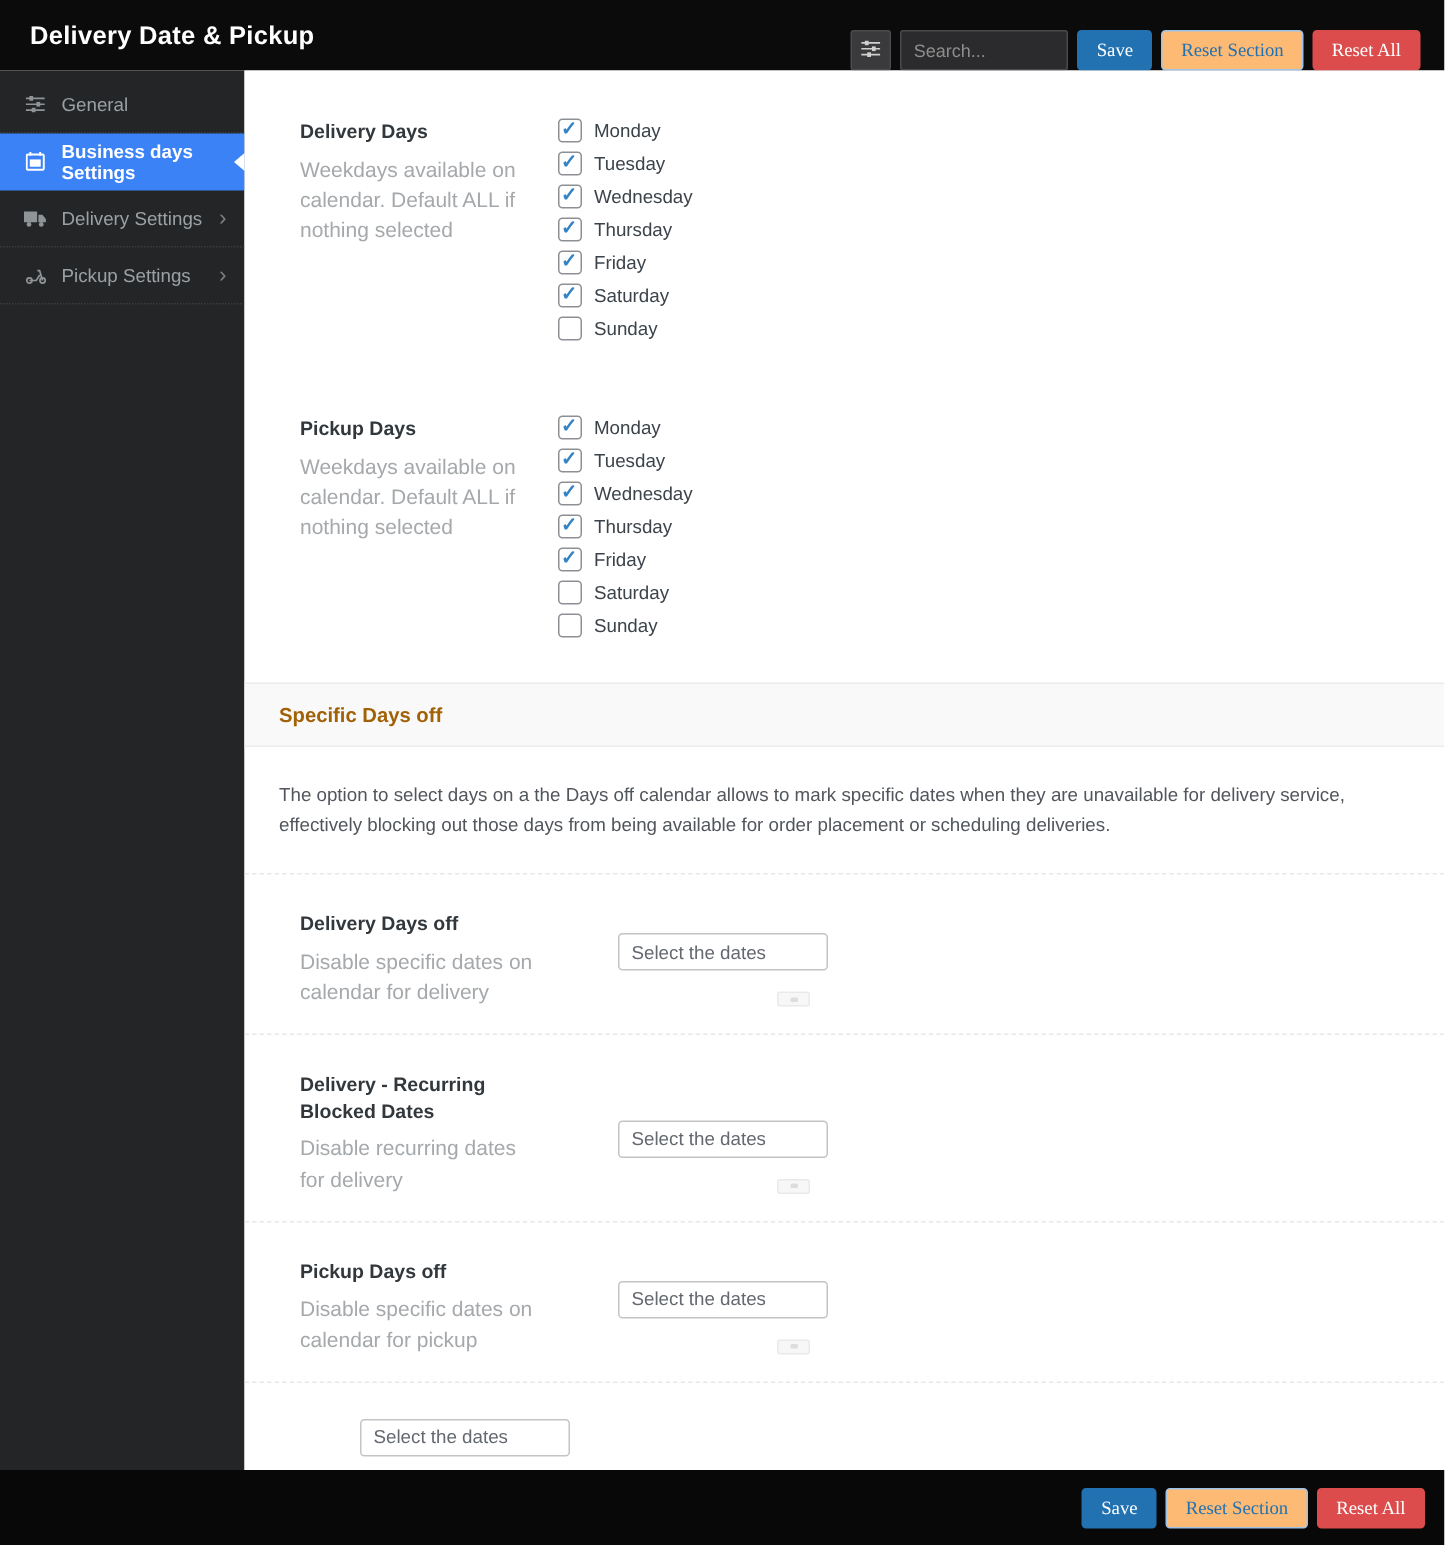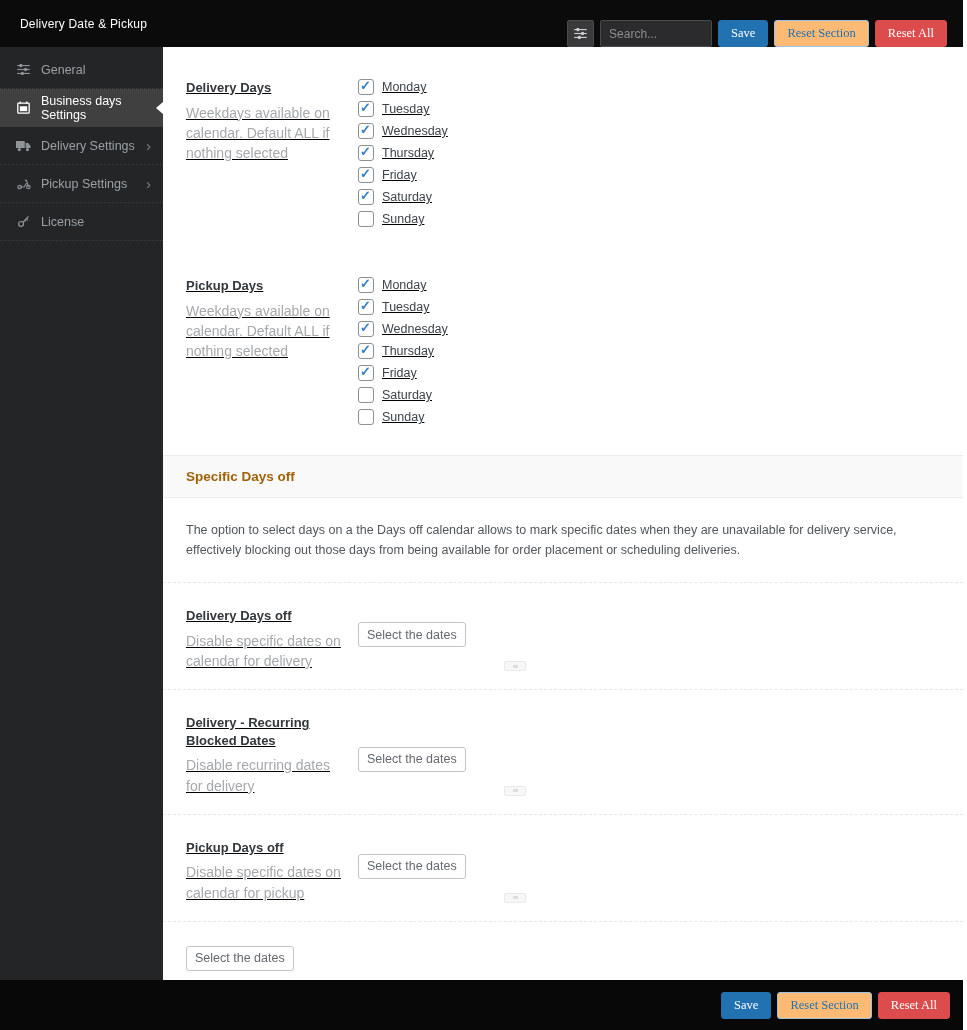--- a/index.html
+++ b/index.html
@@ -1,65 +1,65 @@
 <!DOCTYPE html>
 <html><head>
 <meta charset="utf-8">
 <style>
   html,body{margin:0;padding:0;background:#fff;font-family:"Liberation Sans",sans-serif;}
   .app{position:relative;width:963px;height:1030px;background:#fff;overflow:hidden;}
 
   
   .header{position:absolute;top:0;left:0;width:100%;height:47px;background:#0b0b0c;
     display:flex;align-items:center;justify-content:space-between;padding:0 16px 0 20px;box-sizing:border-box;}
-  .title{color:#fff;font-size:12px;font-weight:400;letter-spacing:.2px;}
+  .title{color:#fff;font-size:17px;font-weight:700;letter-spacing:.2px;}
   .header-right{display:flex;align-items:center;gap:6px;margin-top:20px;}
   .icon-btn{width:27px;height:27px;background:#3a3a3c;border:1px solid #4a4a4c;border-radius:2px;
     display:flex;align-items:center;justify-content:center;color:#cfcfcf;cursor:pointer;box-sizing:border-box;}
   .search{width:112px;height:27px;background:#2b2b2d;border:1px solid #4a4a4c;border-radius:2px;
     color:#ddd;font-size:12px;padding:0 8px;box-sizing:border-box;font-family:"Liberation Sans",sans-serif;}
   .search::placeholder{color:#8d8d8d;}
   .btn{height:27px;padding:0 12px;font-size:12.5px;border-radius:3px;cursor:pointer;
     font-family:Liberation Serif, serif;line-height:25px;box-sizing:border-box;}
   .btn-save{background:#2271b1;border:1px solid #2271b1;color:#fff;}
   .btn-reset-section{background:#fdba74;border:1px solid #9ec2e6;color:#2271b1;}
   .btn-reset-all{background:#dc4c4c;border:1px solid #dc4c4c;color:#fff;}
 
   
   .sidebar{position:absolute;top:47px;left:0;width:163px;bottom:50px;background:#232527;box-sizing:border-box;padding-top:4px;}
   .side-item{position:relative;display:flex;align-items:center;height:38px;padding:0 12px 0 15px;
     color:#9ba0a4;font-size:12.5px;border-bottom:1px dotted #3a3c3e;cursor:pointer;box-sizing:border-box;}
   .sicon{width:17px;margin-right:9px;display:flex;align-items:center;justify-content:center;color:#8f9496;flex-shrink:0;}
-  .side-item.active{background:#404040;color:#fff;font-weight:400;border-bottom-color:transparent;align-items:center;}
+  .side-item.active{background:#3b82f6;color:#fff;font-weight:700;border-bottom-color:transparent;align-items:center;}
   .side-item.active .sicon{color:#fff;}
   .side-item.active::after{content:"";position:absolute;right:0;top:50%;margin-top:-6px;
     border-top:6px solid transparent;border-bottom:6px solid transparent;border-right:7px solid #fff;}
   .chev{margin-left:auto;color:#7d8184;font-size:15px;line-height:1;}
 
   
   .content{position:absolute;top:47px;left:163px;right:0;bottom:50px;background:#fff;display:flex;flex-direction:column;overflow:hidden;}
-  .row{display:flex;padding:24px 23px;box-sizing:border-box;text-decoration:underline;}
+  .row{display:flex;padding:24px 37px;box-sizing:border-box;}
   .row.first{padding-top:32px;padding-bottom:20px;}
   .col-label{width:172px;flex-shrink:0;padding-right:10px;box-sizing:border-box;}
   .flabel{font-size:13px;font-weight:700;color:#32373c;margin-bottom:6px;line-height:1.35;}
   .fdesc{font-size:14px;color:#a5a9ac;line-height:1.45;}
   .col-field{flex:1;}
   .day{display:flex;align-items:center;margin-bottom:6px;cursor:pointer;}
   .cb{position:relative;width:14px;height:14px;background:#fff;border:1px solid #8c8f94;border-radius:3px;flex-shrink:0;box-sizing:content-box;}
   .cb.checked::after{content:"\2713";position:absolute;top:-2px;left:1px;color:#3582c4;font-size:13px;font-weight:700;}
   .day-label{margin-left:8px;font-size:12.5px;color:#3c434a;}
 
   .section-band{background:#f9f9f9;border-top:1px solid #ececec;border-bottom:1px solid #ececec;
     padding:13px 23px;font-size:13.5px;font-weight:700;color:#a16207;}
   .section-desc-row{padding:22px 23px;border-bottom:1px dashed #e8e8e8;}
   .section-desc{font-size:12.5px;color:#51565c;line-height:1.6;max-width:770px;}
 
   .field-row{border-bottom:1px dashed #e8e8e8;padding-top:24px;padding-bottom:18px;align-items:flex-end;}
-  .date-input{width:108px;height:25px;border:1px solid #c3c4c7;border-radius:3px;padding:0 8px;
-    font-size:12.5px;color:#3c434a;box-sizing:border-box;font-family:"Liberation Sans",sans-serif;}
+  .date-input{width:140px;height:25px;border:1px solid #c3c4c7;border-radius:3px;padding:0 8px;
+    font-size:12.5px;color:#3c434a;box-sizing:border-box;font-family:"Liberation Sans",sans-serif;margin-left:40px;}
   .date-input::placeholder{color:#646970;}
   .mini-pill{width:20px;height:8px;background:#f7f7f7;border:1px solid #e9e9e9;border-radius:2px;
     margin:14px 0 0 146px;display:flex;align-items:center;justify-content:center;}
   .mini-pill .dot{width:5px;height:3px;background:#ddd;border-radius:1px;}
 
   
   .footer{position:absolute;left:0;right:0;bottom:0;height:50px;background:#080808;
     display:flex;align-items:center;justify-content:flex-end;gap:6px;padding-right:13px;box-sizing:border-box;}
 </style>
 </head>
@@ -137,29 +137,20 @@
       <span class="sicon">
         <svg width="14" height="13" viewBox="0 0 16 14" xmlns="http://www.w3.org/2000/svg" fill="none" stroke="currentColor" stroke-width="1.3">
           <circle cx="3" cy="11" r="2"></circle>
             <circle cx="13" cy="11" r="2"></circle>
           <path d="M13 11 L10.8 3.5 M9 3.5h2.2 M3 11h5.2l2.6-4.2"></path>
         </svg>
       </span>
       <span class="slabel">Pickup Settings</span>
       <span class="chev">›</span>
     </div>
-    <div class="side-item">
-      <span class="sicon">
-        <svg width="13" height="13" viewBox="0 0 16 16" xmlns="http://www.w3.org/2000/svg" fill="none" stroke="currentColor" stroke-width="1.5">
-          <circle cx="5" cy="11" r="3"></circle>
-            <path d="M7.5 8.5 L14.2 1.8 M11.6 4.4l2 2 M9.6 6.4l1.5 1.5"></path>
-        </svg>
-      </span>
-      <span class="slabel">License</span>
-    </div>
   </div>
 
   <div class="content">
 
     <div class="row first">
       <div class="col-label">
         <div class="flabel">Delivery Days</div>
         <div class="fdesc">Weekdays available on calendar. Default ALL if nothing selected</div>
       </div>
       <div class="col-field">

